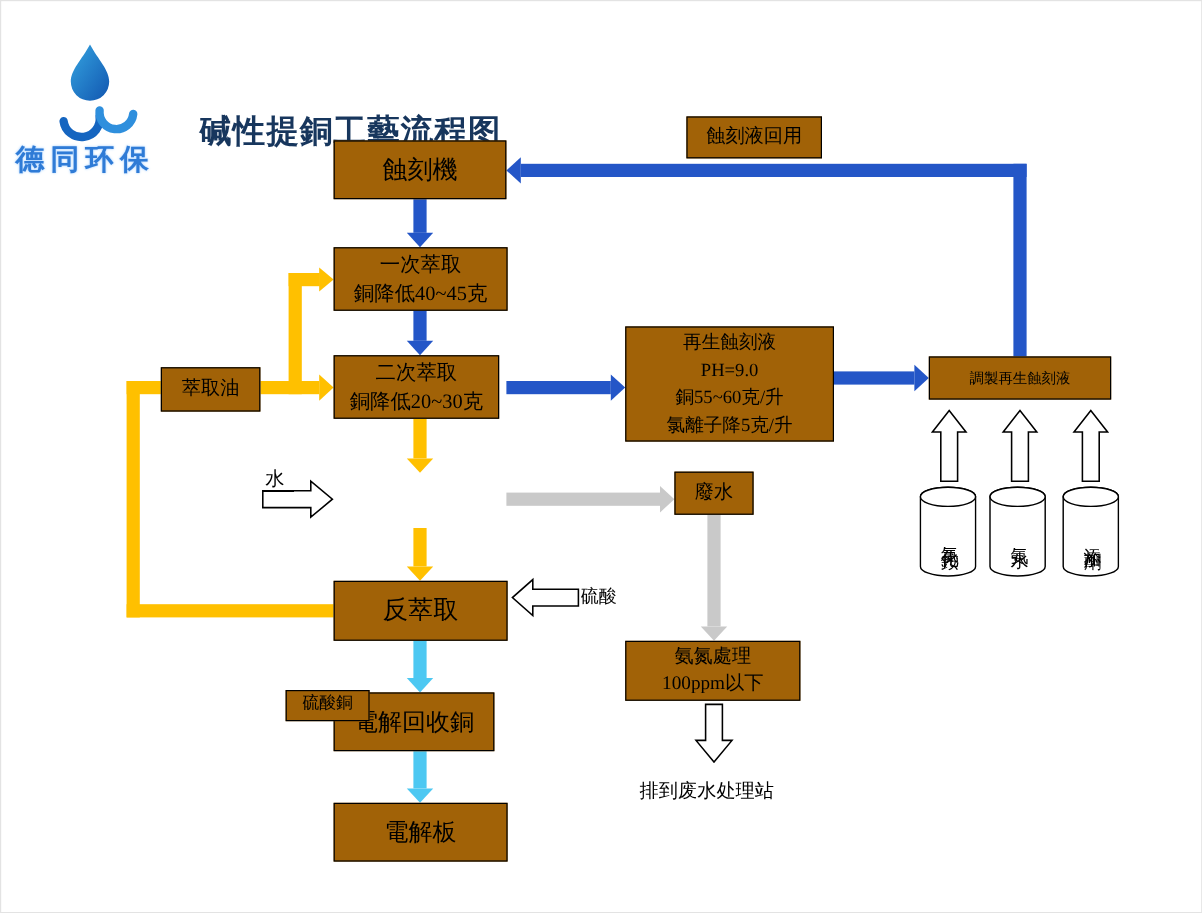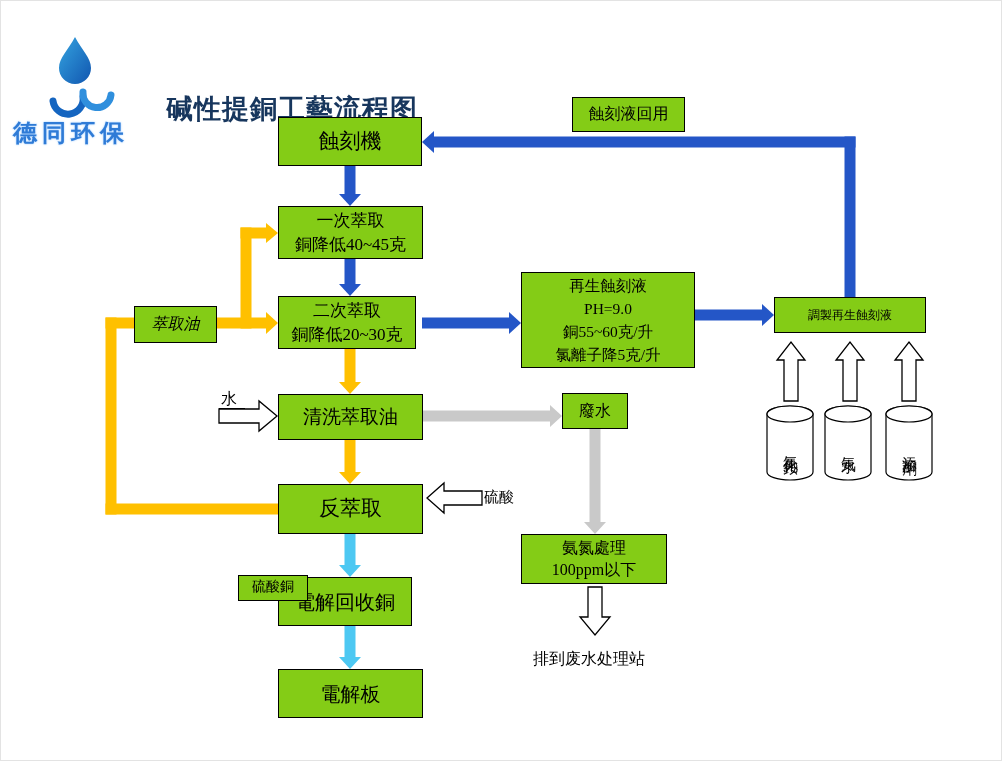--- a/index.html
+++ b/index.html
@@ -3,21 +3,21 @@
 <meta charset="utf-8">
 <style>
   html,body{margin:0;padding:0;background:#fff;}
   #canvas{
     position:relative;width:1002px;height:761px;background:#ffffff;
     border:1px solid #e3e3e3;box-sizing:border-box;overflow:hidden;
     font-family:"Liberation Serif",serif;
   }
   #arrows{position:absolute;left:0;top:0;width:1002px;height:761px;pointer-events:none;}
   .box{
-    position:absolute;box-sizing:border-box;background:#84cc16;border:1.2px solid #000;
+    position:absolute;box-sizing:border-box;background:#a16207;border:1.2px solid #000;
     display:flex;flex-direction:column;align-items:center;justify-content:center;
     text-align:center;color:#000;line-height:1.4;font-family:"Liberation Serif",serif;
   }
   .lbl{position:absolute;color:#000;font-family:"Liberation Serif",serif;white-space:nowrap;}
   #title{
     position:absolute;left:165px;top:70px;font-size:27px;font-weight:bold;
     color:#17365d;font-family:"Liberation Sans",sans-serif;letter-spacing:1px;margin-top:20px;
   }
   #logo{position:absolute;left:22px;top:30px;width:130px;height:120px;}
   #logo-text{
@@ -115,23 +115,20 @@
   <div class="box" style="left:277px;top:205px;width:145px;height:53px;font-size:17px;">
     <span>一次萃取</span>
     <span>銅降低40~45克</span>
   </div>
 
   <div class="box" style="left:277px;top:295px;width:138px;height:53px;font-size:17px;">
     <span>二次萃取</span>
     <span>銅降低20~30克</span>
   </div>
 
-  <div class="box" style="left:277px;top:393px;width:145px;height:46px;font-size:19px;">
-    <span>清洗萃取油</span>
-  </div>
 
   <div class="box" style="left:277px;top:483px;width:145px;height:50px;font-size:21px;">
     <span>反萃取</span>
   </div>
 
   <div class="box" style="left:277px;top:576px;width:134px;height:49px;font-size:20px;">
     <span>電解回收銅</span>
   </div>
 
   <div class="box" style="left:277px;top:668px;width:145px;height:49px;font-size:20px;">
@@ -146,21 +143,21 @@
     <span>再生蝕刻液</span>
     <span>PH=9.0</span>
     <span>銅55~60克/升</span>
     <span>氯離子降5克/升</span>
   </div>
 
   <div class="box" style="left:773px;top:296px;width:152px;height:36px;font-size:12px;">
     <span>調製再生蝕刻液</span>
   </div>
 
-  <div class="box" style="left:133px;top:305px;width:83px;height:37px;font-size:16px;font-style:italic;">
+  <div class="box" style="left:133px;top:305px;width:83px;height:37px;font-size:16px;">
     <span>萃取油</span>
   </div>
 
   <div class="box" style="left:561px;top:392px;width:66px;height:36px;font-size:16px;">
     <span>廢水</span>
   </div>
 
   <div class="box" style="left:520px;top:533px;width:146px;height:50px;font-size:16px;">
     <span>氨氮處理</span>
     <span>100ppm以下</span>

